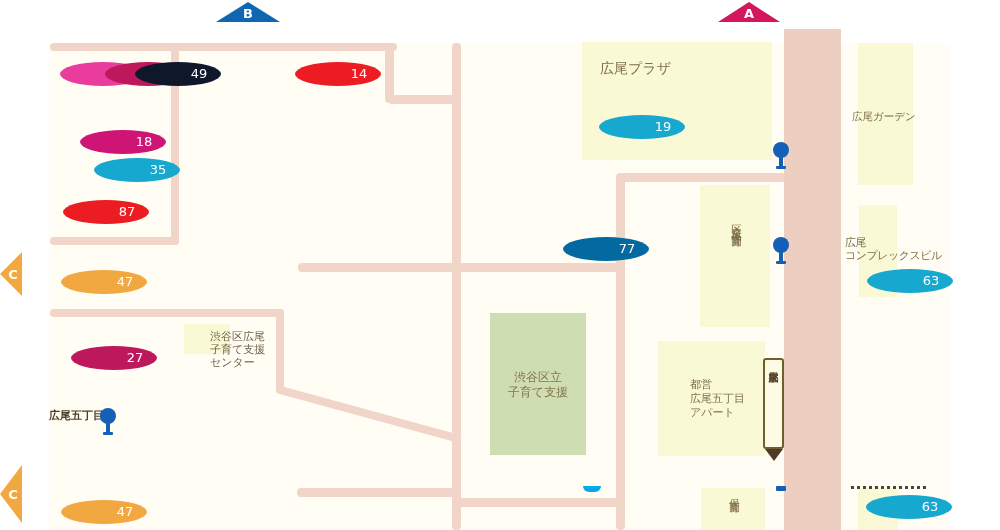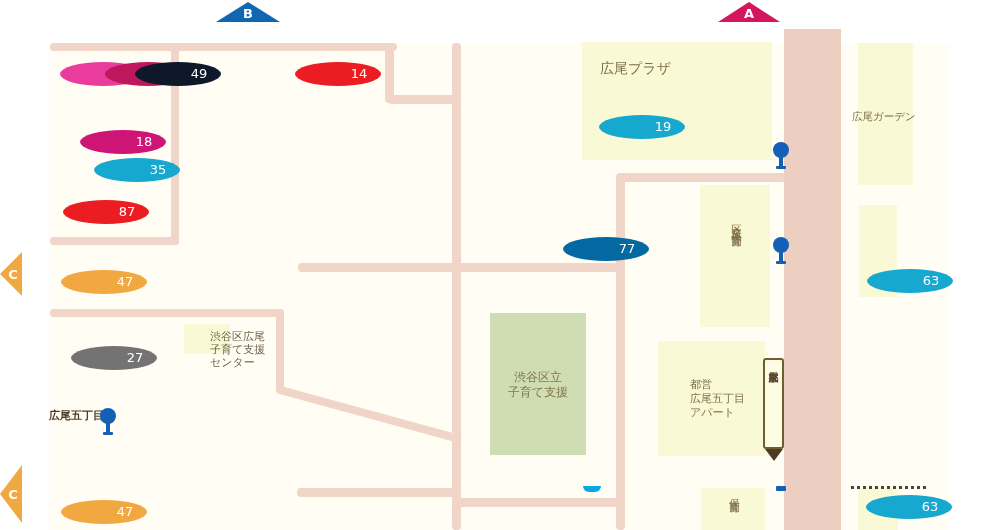--- a/index.html
+++ b/index.html
@@ -77,20 +77,21 @@
   <div class="abs road" style="left:50px;top:309px;width:234px;height:8px;"></div>
   <div class="abs road" style="left:276px;top:309px;width:8px;height:80px;"></div>
   <div class="abs road" style="left:277px;top:385px;width:192px;height:8px;transform:rotate(15.3deg);transform-origin:0 0;"></div>
   <div class="abs road" style="left:297px;top:488px;width:161px;height:9px;"></div>
   <div class="abs road" style="left:458px;top:498px;width:162px;height:9px;"></div>
   <div class="abs road wide" style="left:784px;top:29px;width:57px;height:501px;"></div>
 
   <div class="abs lbl big" style="left:600px;top:58px;"><span>広尾プラザ</span><br></div>
   <div class="abs lbl" style="left:852px;top:111px;font-size:10.5px;font-family:Liberation Mono, monospace;">広尾ガーデン</div>
   <div class="abs lbl vert" style="left:731px;top:216px;">区立広尾保育園</div>
+  <div class="abs lbl" style="left:845px;top:236px;letter-spacing:-0.5px;"><span>広尾</span><br><span>コンプレックスビル</span></div>
   <div class="abs lbl" style="left:210px;top:330px;color:#6E6248;"><span>渋谷区広尾</span><br><span>子育て支援</span><br><span>センター</span></div>
   <div class="abs lbl park-lbl" style="left:494px;top:370px;width:88px;"><span>渋谷区立</span><br><span>子育て支援</span></div>
   <div class="abs lbl" style="left:690px;top:378px;line-height:14px;"><span>都営</span><br><span>広尾五丁目</span><br><span>アパート</span></div>
   <div class="abs lbl vert" style="left:729px;top:490px;">保育園</div>
   <div class="abs lbl street" style="left:49px;top:409px;">広尾五丁目</div>
 
   <div class="abs signpost">
     <div class="txt">東京都立広尾病院</div>
   </div>
   <div class="abs sign-tri"></div>
@@ -117,21 +118,21 @@
   <div class="abs sliver-cyan" style="left:583px;top:486px;"></div>
 
   <div class="abs marker" style="left: 60px; top: 62px; background: rgb(234, 60, 156);">10</div>
   <div class="abs marker" style="left: 105px; top: 62px; background: #be185d;">12</div>
   <div class="abs marker" style="left: 135px; top: 62px; background: #0f172a;">49</div>
   <div class="abs marker" style="left: 295px; top: 62px; background: rgb(236, 28, 35);">14</div>
   <div class="abs marker" style="left: 71px; top: 130px; background: rgb(206, 21, 118); margin-left: 9px;">18</div>
   <div class="abs marker" style="left: 71px; top: 158px; background: rgb(22, 168, 207); margin-left: 23px;">35</div>
   <div class="abs marker" style="left: 63px; top: 200px; background: rgb(236, 28, 35);">87</div>
   <div class="abs marker" style="left: 61px; top: 270px; background: rgb(242, 168, 64);">47</div>
-  <div class="abs marker" style="left: 71px; top: 346px; background: #737373;">27</div>
+  <div class="abs marker" style="left: 71px; top: 346px; background: #be185d;">27</div>
   <div class="abs marker" style="left: 61px; top: 500px; background: rgb(242, 168, 64);">47</div>
   <div class="abs marker" style="left: 599px; top: 115px; background: rgb(22, 168, 207);">19</div>
   <div class="abs marker" style="left: 563px; top: 237px; background: #0369a1;">77</div>
   <div class="abs marker" style="left: 867px; top: 269px; background: rgb(22, 168, 207);">63</div>
   <div class="abs marker" style="left: 866px; top: 495px; background: rgb(22, 168, 207);">63</div>
 
   <div class="abs arrow-wrap" style="left:216px;top:2px;width:64px;height:20px;">
     <div class="tri-up" style="border-left:32px solid transparent;border-right:32px solid transparent;border-bottom:20px solid #1166B2;"></div>
     <div class="letter" style="top:4px;">B</div>
   </div>

